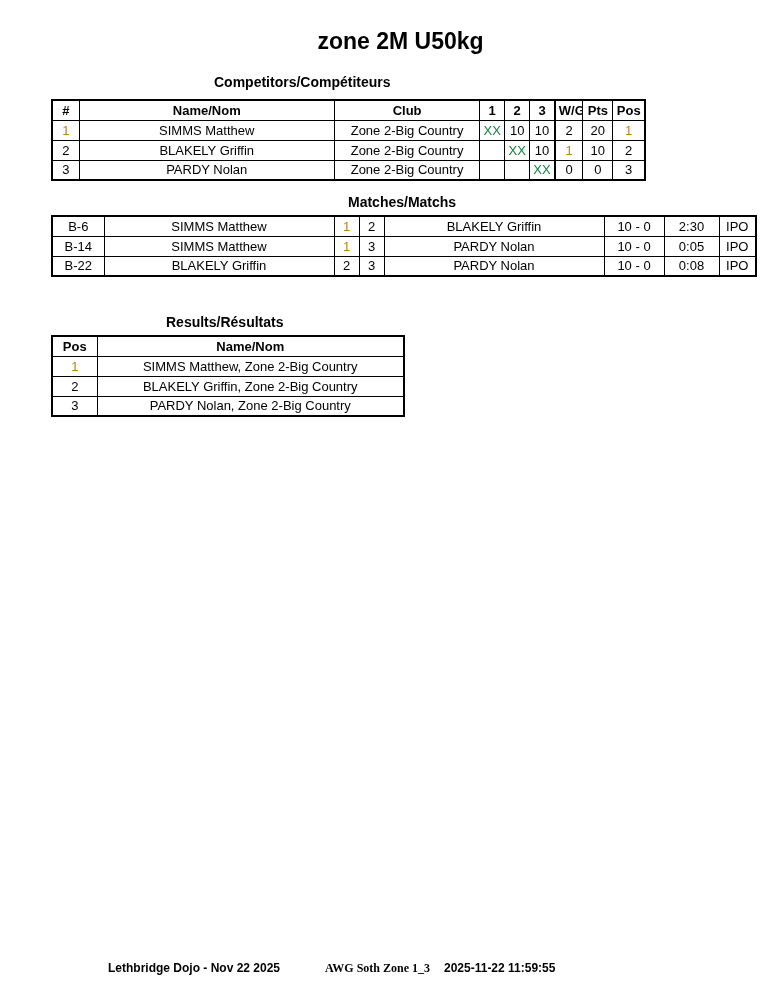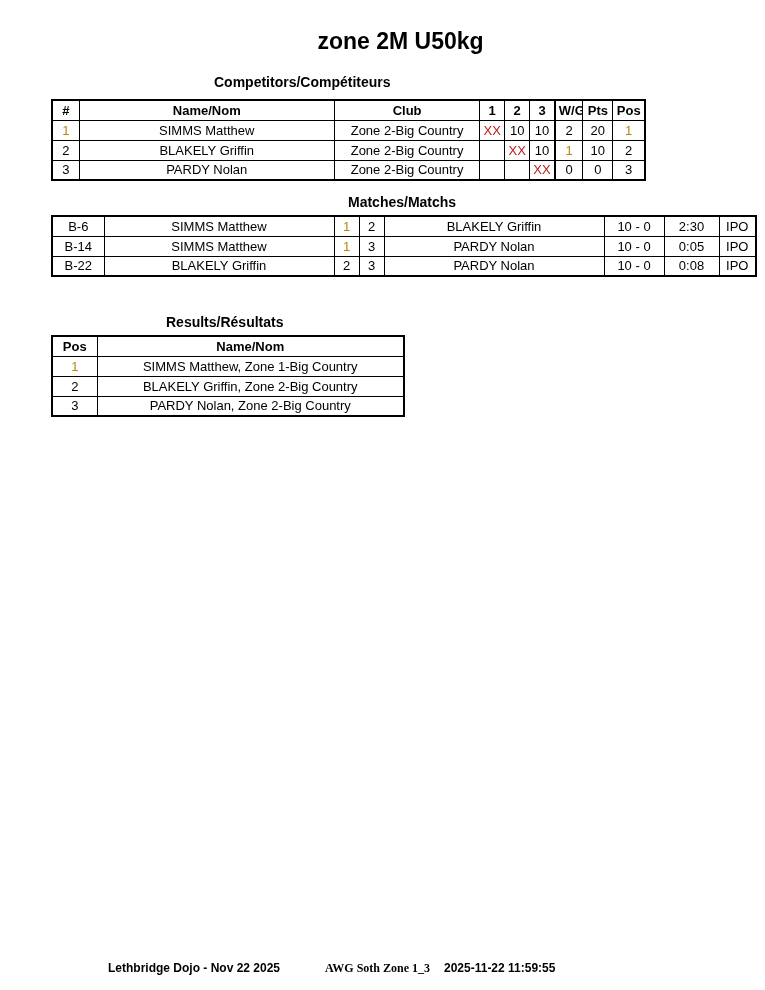--- a/index.html
+++ b/index.html
@@ -37,21 +37,21 @@
     height: 20px; padding: 0 3px;
     overflow: hidden; white-space: nowrap;
     text-align: center; vertical-align: middle;
     font-weight: normal;
   }
   table.grid th { font-weight: bold; }
   td.left, th.left { text-align: left; padding-left: 7px; }
   .thick-left { border-left: 2px solid #000 !important; }
   .bold { font-weight: bold; }
   .gold { color: #B8860B; }
-  .gray { color: #b91c1c; }
+  .gray { color: #15803d; }
 
   .competitors-table { left: 33px; top: 99px;  width: 595px; }
   .matches-table     { left: 33px; top: 215px; width: 704px; }
   .results-table     { left: 33px; top: 335px; width: 352px; }
 
   .footer { position: absolute; top: 961px; left: 0; width: 765px; height: 16px;
             font-size: 12px; font-weight: bold; padding-left: 26px; }
   .footer span { position: absolute; white-space: nowrap; }
   .footer-venue     { left: 90px; }
   .footer-event     { left: 307px; font-family: Liberation Serif, serif; }
@@ -180,21 +180,21 @@
       <col style="width:45px">
         <col style="width:307px">
     </colgroup>
     <tbody>
         <tr>
       <th>Pos</th>
       <th>Name/Nom</th>
     </tr>
     <tr>
       <td class="gold">1</td>
-      <td class="left">SIMMS Matthew, Zone 1-Big Country</td>
+      <td class="left">SIMMS Matthew, Zone 2-Big Country</td>
     </tr>
     <tr>
       <td>2</td>
       <td class="left">BLAKELY Griffin, Zone 2-Big Country</td>
     </tr>
     <tr>
       <td>3</td>
       <td class="left">PARDY Nolan, Zone 2-Big Country</td>
     </tr>
   </tbody>

